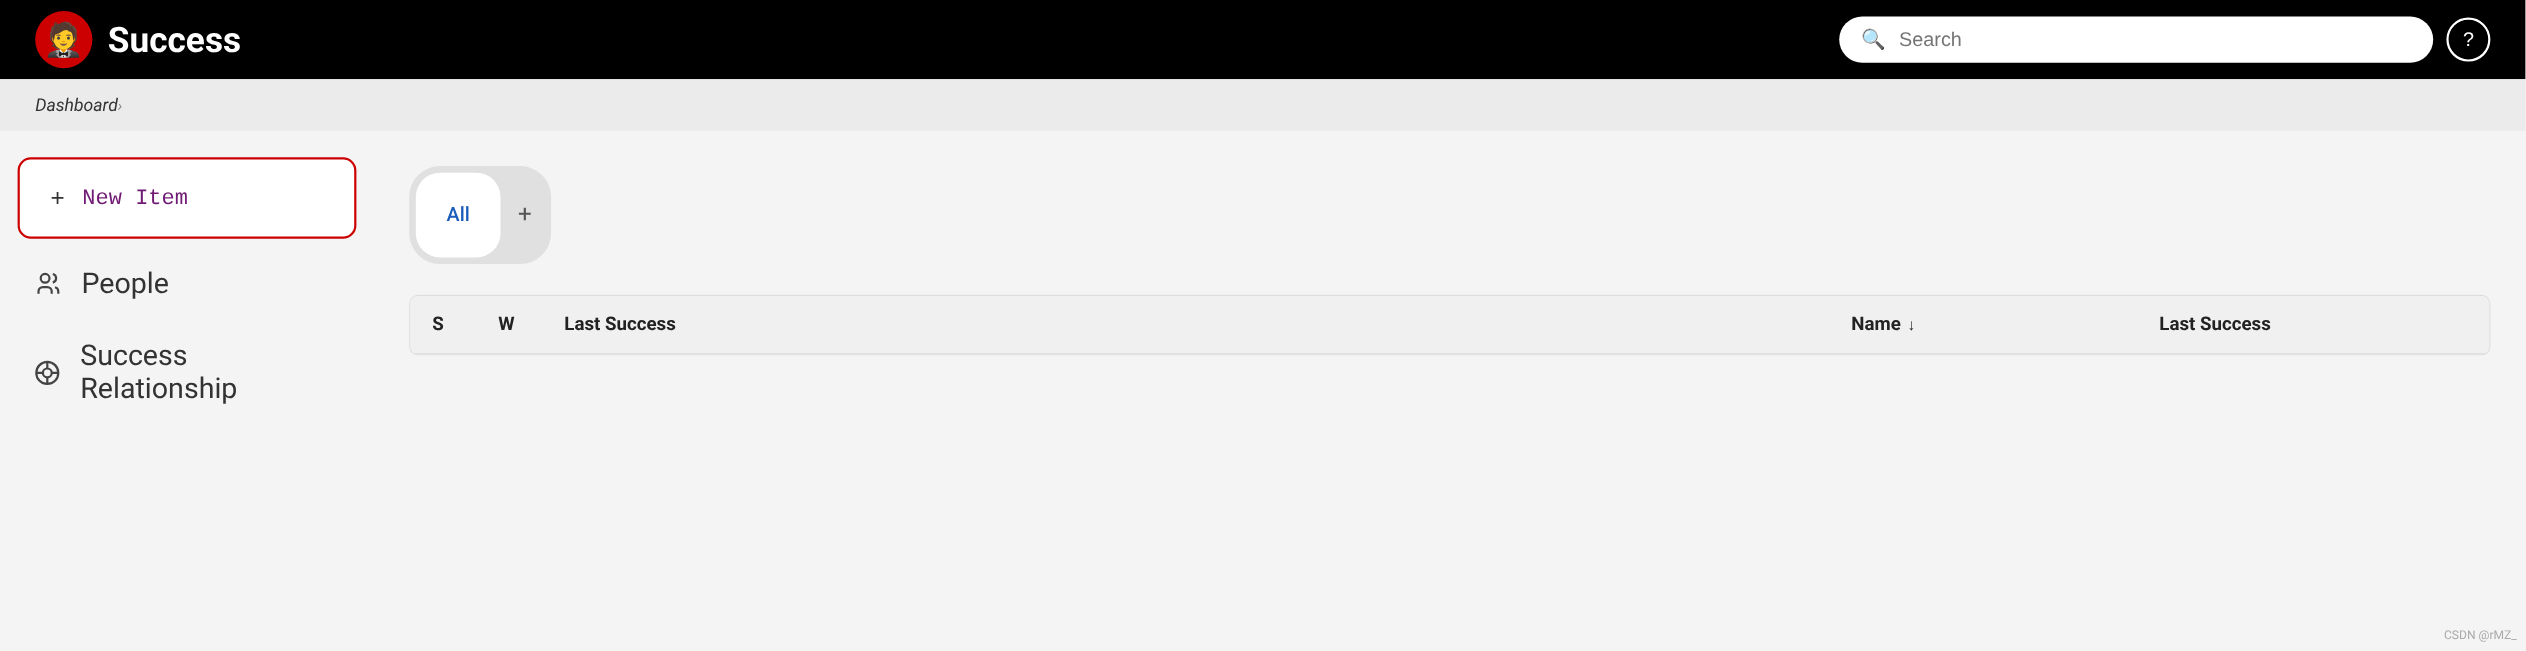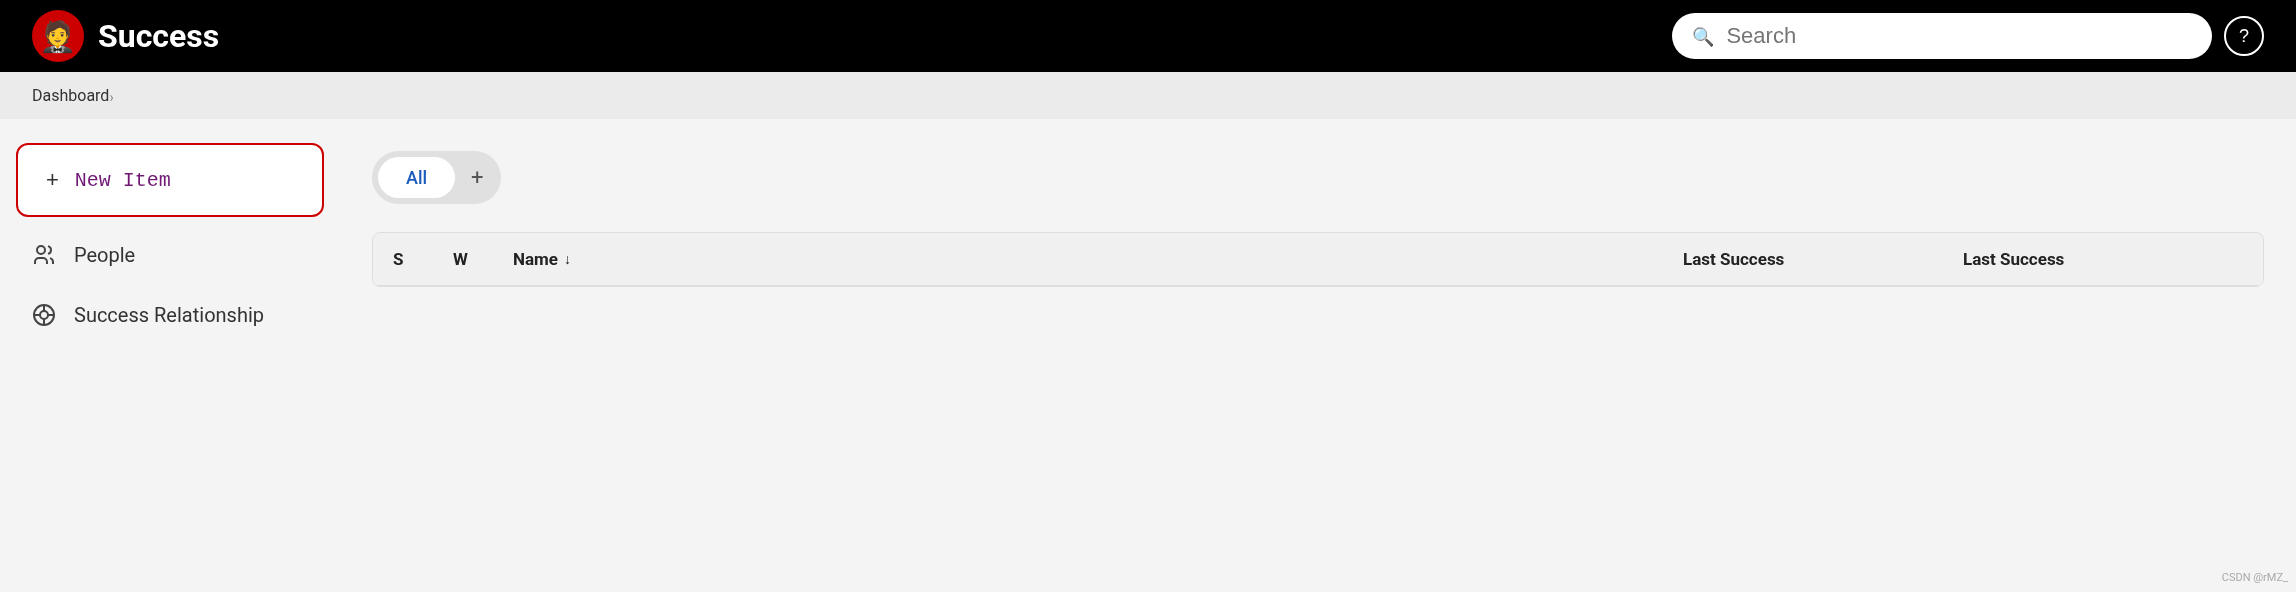--- a/index.html
+++ b/index.html
@@ -70,21 +70,21 @@
     }
 
     .search-icon {
       color: #666;
       font-size: 18px;
     }
 
     .search-input {
       border: none;
       outline: none;
-      font-size: 22px;
+      font-size: 18px;
       color: #0f172a;
       width: 100%;
       background: transparent;
     }
 
     .help-btn {
       width: 40px;
       height: 40px;
       border-radius: 50%;
       border: 2px solid #fff;
@@ -98,20 +98,21 @@
     }
 
     
     .breadcrumb {
       background: #ebebeb;
       padding: 14px 32px;
       display: flex;
       align-items: flex-end;
       gap: 0;
       font-size: 16px;
+      font-style: italic;
     }
 
     .breadcrumb-item {
       color: #333;
     }
 
     .breadcrumb-separator {
       color: #888;
       font-size: 14px;
     }
@@ -168,21 +169,21 @@
     .sidebar-item-icon {
       font-size: 22px;
       color: #444;
       width: 28px;
       display: flex;
       align-items: center;
       justify-content: center;
     }
 
     .sidebar-item-label {
-      font-size: 20px;
+      font-size: 26px;
       color: #333;
     }
 
     
     .content-area {
       flex: 1;
       padding: 24px 32px;
       background: #f4f4f4;
     }
 
@@ -199,21 +200,21 @@
       border-radius: 28px;
       display: flex;
       align-items: center;
       padding: 6px;
       gap: 4px;
     }
 
     .tab-active {
       background: #fff;
       border-radius: 22px;
-      padding: 10px 28px;
+      padding: 28px 28px;
       font-size: 18px;
       font-weight: 500;
       color: #1a5cbb;
       cursor: pointer;
     }
 
     .tab-add {
       width: 36px;
       height: 36px;
       display: flex;
@@ -334,25 +335,25 @@
       <div class="tab-pill-container">
         <div class="tab-active">All</div>
         <div class="tab-add">+</div>
       </div>
     </div>
 
     <div class="table-container">
       <div class="table-header">
         <div class="table-header-cell">S</div>
         <div class="table-header-cell">W</div>
+        <div class="table-header-cell">Last Success</div>
         <div class="table-header-cell sortable">
           <span>Name</span>
           <span class="sort-arrow">↓</span>
         </div>
         <div class="table-header-cell">Last Success</div>
-        <div class="table-header-cell">Last Success</div>
       </div>
     </div>
 
   </main>
 </div>
 
 <div class="watermark">CSDN @rMZ_</div>
 
 </body></html>

